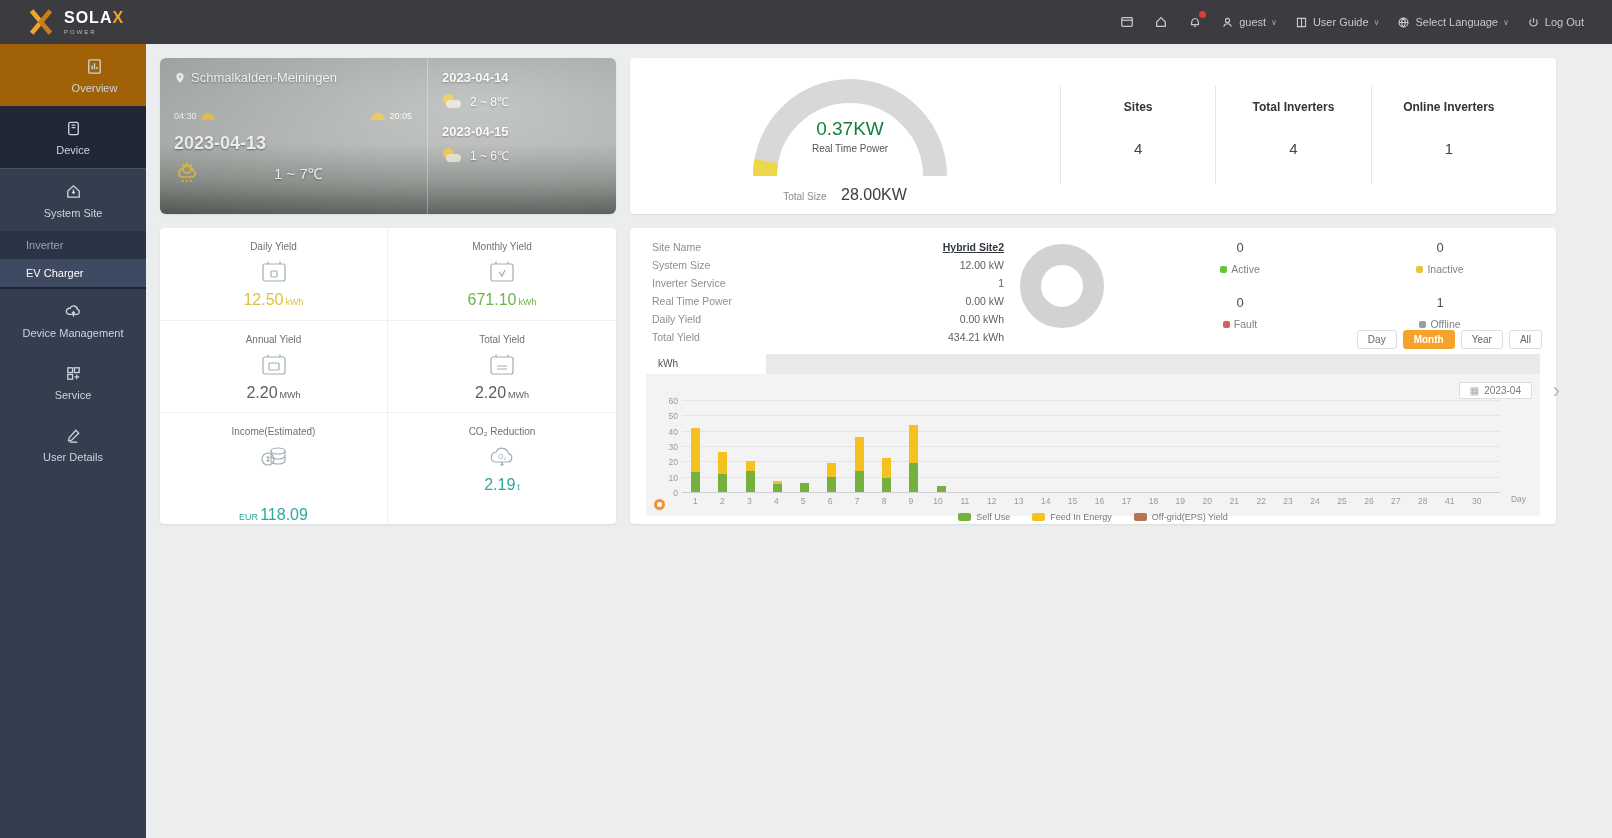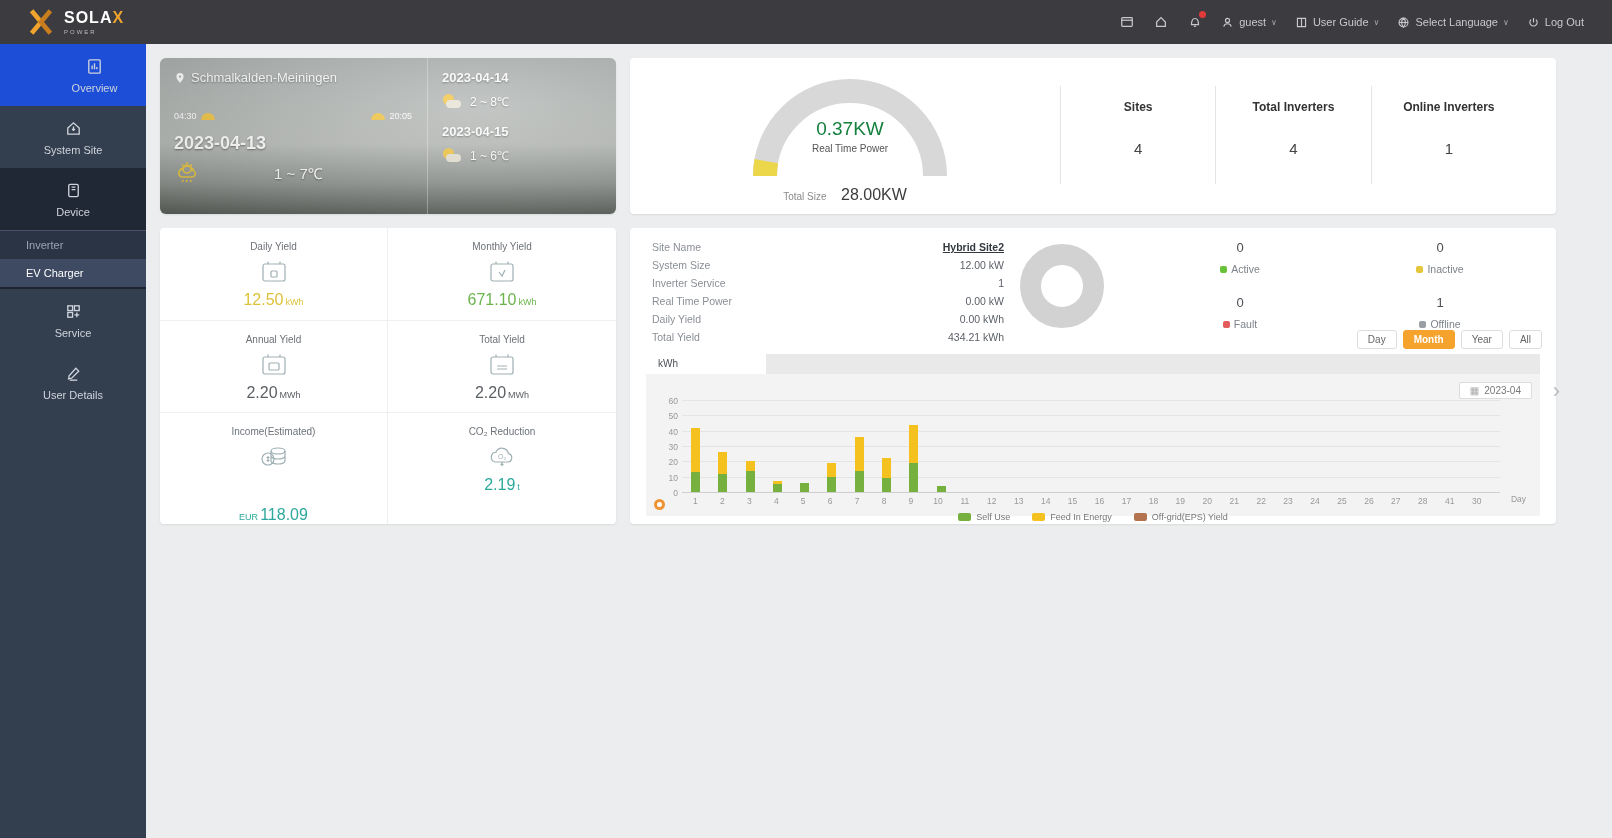--- a/index.html
+++ b/index.html
@@ -17,21 +17,21 @@
   .nav-ico svg { width:14px; height:14px; stroke:#c9c9cc; fill:none; stroke-width:1.4; }
   .badge-dot { position:absolute; right:-3px; top:-3px; width:7px; height:7px; border-radius:50%; background:#e03a3a; }
   .nav-item { display:flex; align-items:center; gap:5px; cursor:pointer; white-space:nowrap; }
   .nav-item svg { width:13px; height:13px; stroke:#c9c9cc; fill:none; stroke-width:1.4; }
   .caret { font-size:8px; color:#a7a7aa; }
 
   
   .sidebar { position:absolute; left:0; top:44px; width:146px; height:794px; background:#333e4f; z-index:10; }
   .side-item { padding:13px 4px 12px; text-align:center; color:#cfd4dc; font-size:11px; cursor:pointer; }
   .side-item svg { width:19px; height:19px; stroke:#cfd4dc; fill:none; stroke-width:1.4; display:block; margin:0 auto 6px; }
-  .side-item.first { background:#1d4ed8;padding-left:47px; }
+  .side-item.first { background:#a16207;padding-left:47px; }
   .side-item.active { background:#202836; border-bottom:1px solid #48536a; }
   .submenu { background:#2b3444; border-bottom:2px solid #1d2430; }
   .sub-item { padding:8px 0 8px 26px; font-size:11px; color:#9aa4b4; text-align:left; cursor:pointer; }
   .sub-item.on { background:#3d4a61; color:#ffffff; }
 
   
   .main { position:absolute; left:146px; top:44px; width:1466px; height:794px; background:#ebedee; }
   .card { position:absolute; background:#fff; border-radius:4px; box-shadow:0 1px 2px rgba(0,0,0,.08); }
 
   
@@ -187,37 +187,44 @@
 </div>
 
 <div class="sidebar">
   <div class="side-item first">
     <svg viewBox="0 0 20 20">
         <rect x="4" y="3" width="12" height="14" rx="1"></rect>
         <path d="M7.5 13 V9 M10 13 V6.5 M12.5 13 V10.5"></path>
       </svg>
     <span>Overview</span>
   </div>
+  <div class="side-item active">
+    <svg viewBox="0 0 20 20">
+        <rect x="5" y="3.5" width="10" height="13" rx="1.5"></rect>
+        <path d="M8 6.5 H12 M8 9 H12"></path>
+      </svg>
+    <span>Device</span>
+  </div>
   <div class="side-item">
     <svg viewBox="0 0 20 20">
         <path d="M4 9.5 L10 4 L16 9.5 V16 H4 Z"></path>
         <path d="M10 8 V12 M8.5 10.5 L10 12 L11.5 10.5"></path>
       </svg>
     <span>System Site</span>
   </div>
-  <div class="side-item active">
-    <svg viewBox="0 0 20 20">
-        <rect x="5" y="3.5" width="10" height="13" rx="1.5"></rect>
-        <path d="M8 6.5 H12 M8 9 H12"></path>
-      </svg>
-    <span>Device</span>
-  </div>
   <div class="submenu">
     <div class="sub-item">Inverter</div>
     <div class="sub-item on">EV Charger</div>
+  </div>
+  <div class="side-item">
+    <svg viewBox="0 0 20 20">
+        <path d="M6 13 a3.2 3.2 0 1 1 .4-6.3 a4 4 0 0 1 7.7 1 a2.7 2.7 0 0 1 -.4 5.3 Z"></path>
+        <path d="M10 15.5 V10.5 M8.4 12 L10 10.3 L11.6 12"></path>
+      </svg>
+    <span>Device Management</span>
   </div>
   <div class="side-item">
     <svg viewBox="0 0 20 20">
         <rect x="4" y="4" width="5" height="5"></rect>
         <rect x="11" y="4" width="5" height="5"></rect>
         <rect x="4" y="11" width="5" height="5"></rect>
         <path d="M11 13.5 H16 M13.5 11 V16"></path>
       </svg>
     <span>Service</span>
   </div>

